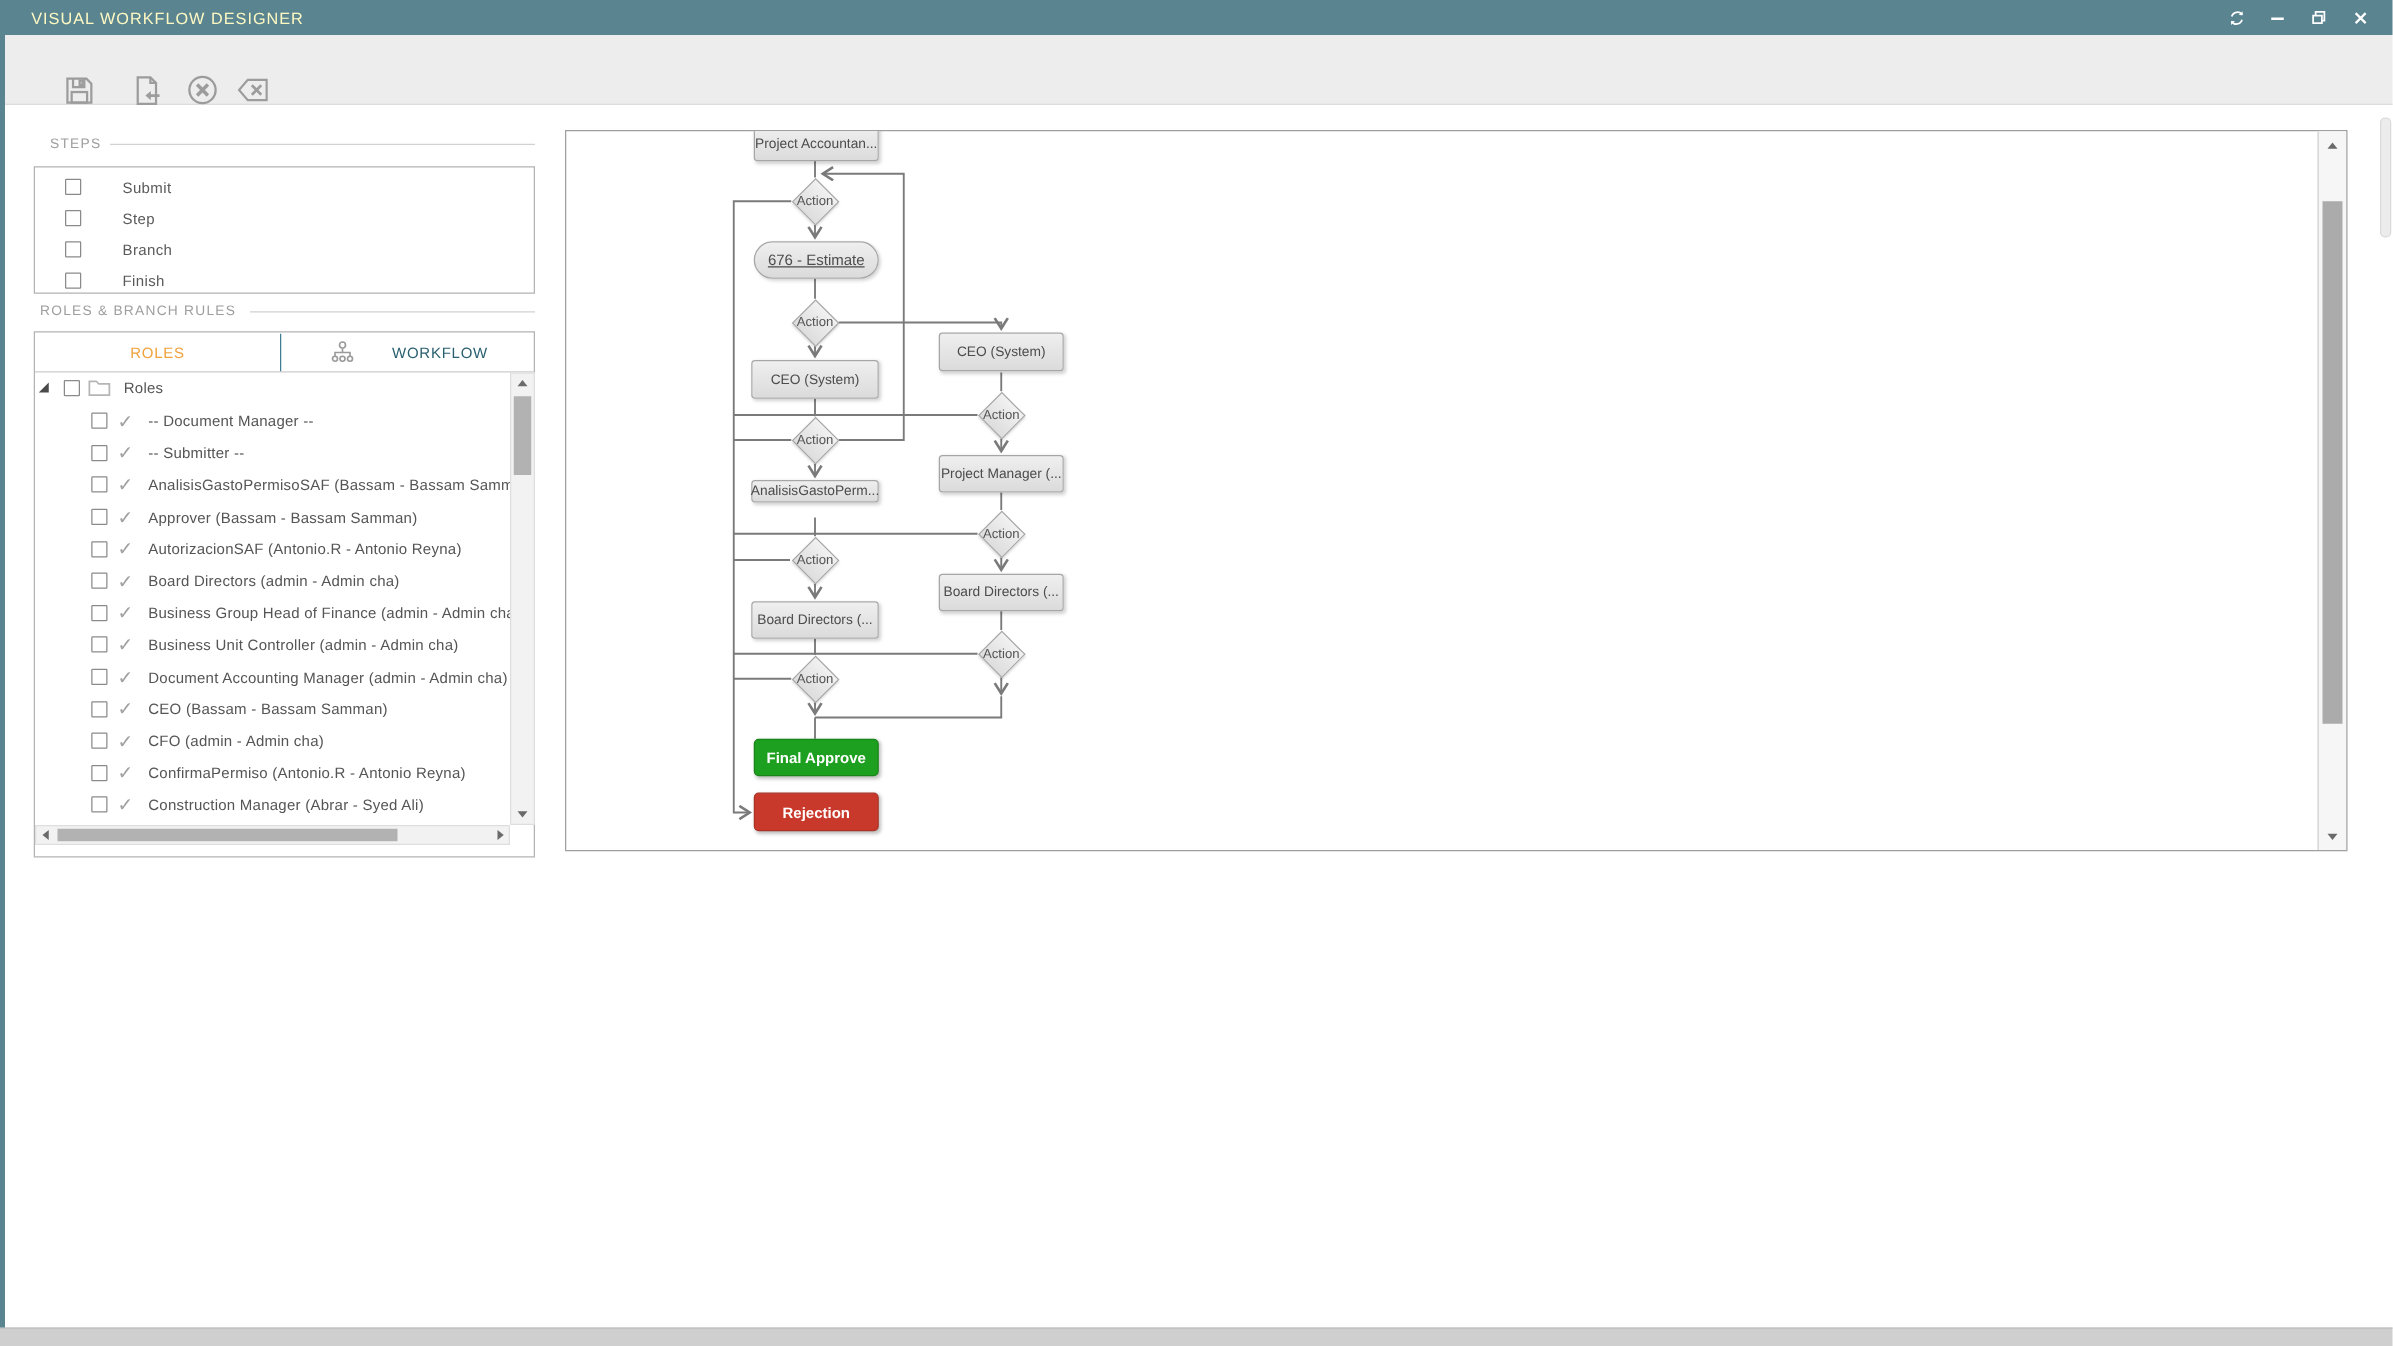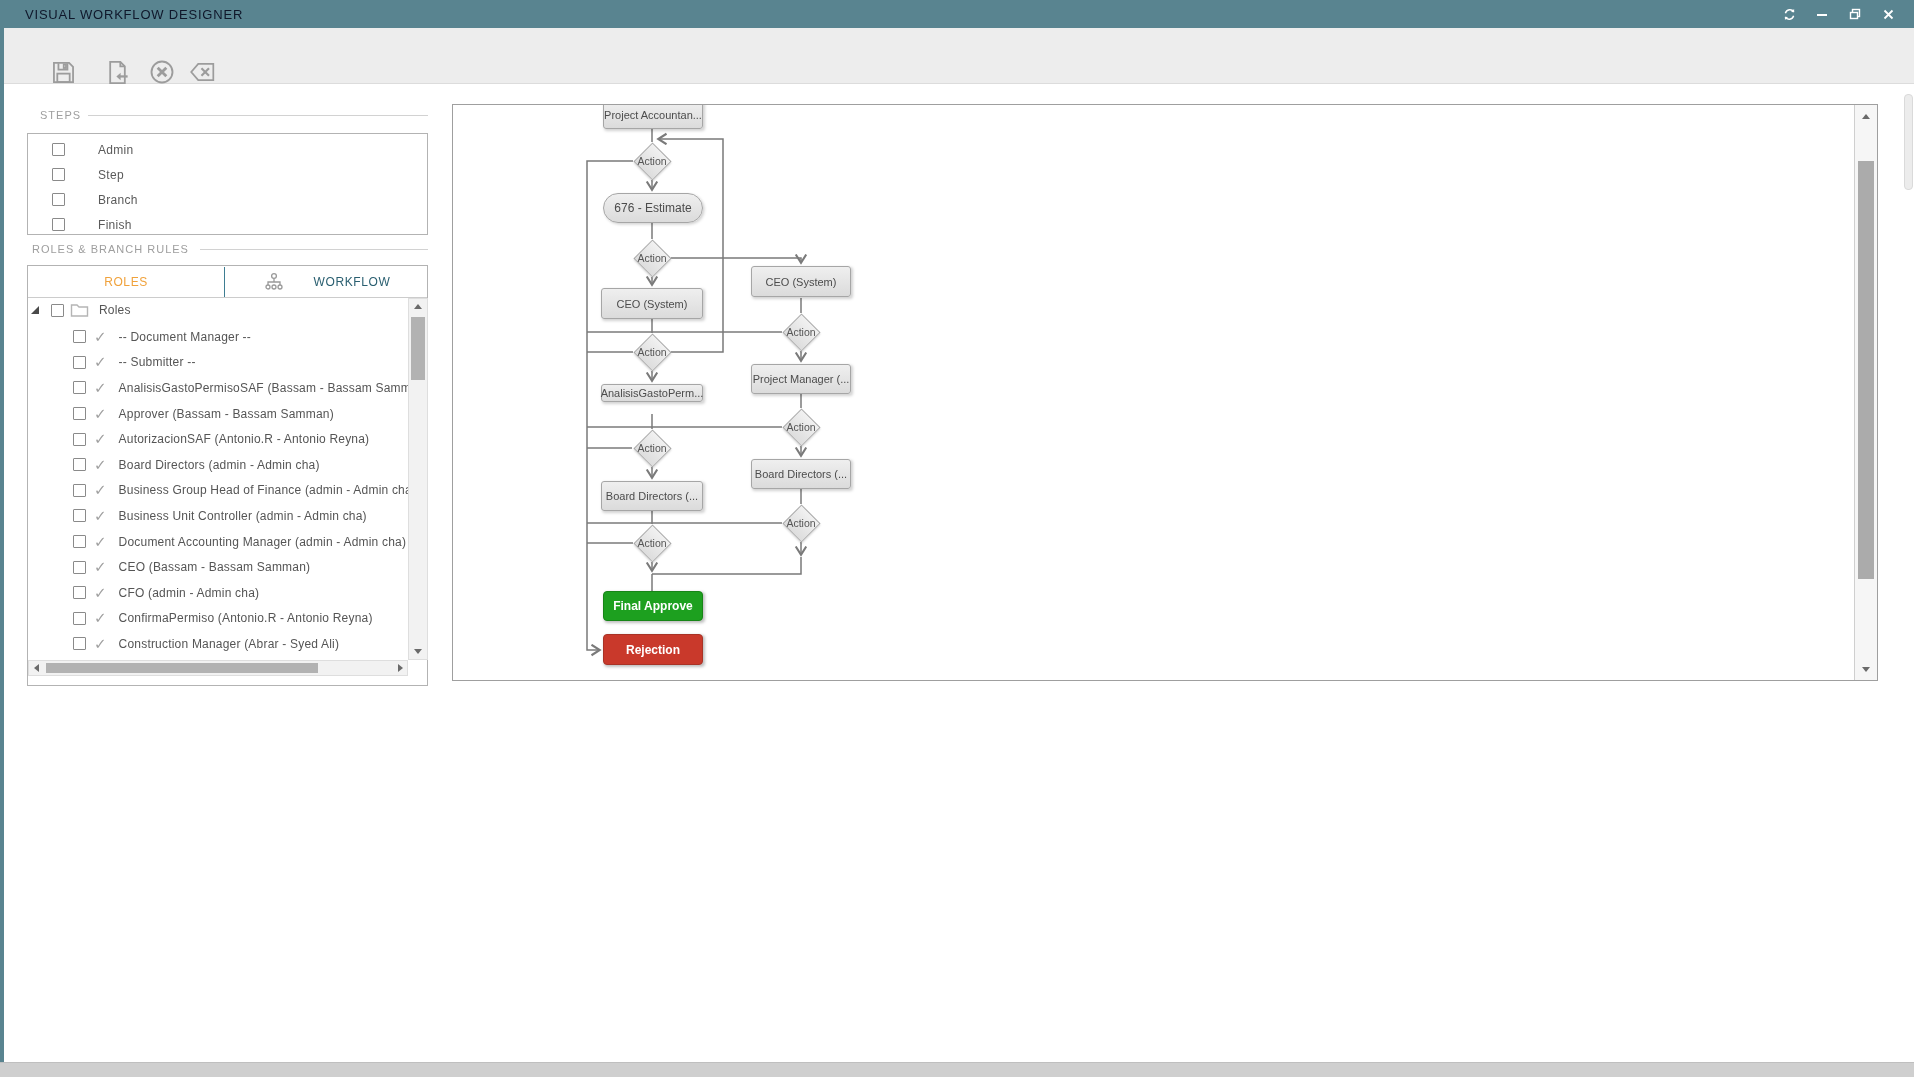--- a/index.html
+++ b/index.html
@@ -1,21 +1,21 @@
 <!DOCTYPE html>
 <html><head>
 <meta charset="utf-8">
 <style>
   * { margin:0; padding:0; box-sizing:border-box; }
   html,body { width:1914px; height:1077px; }
   body { font-family:"Liberation Sans","DejaVu Sans",sans-serif; background:#ffffff; position:relative; overflow:hidden; }
 
   
   .titlebar { position:absolute; left:0; top:0; width:1914px; height:28px; background:#598490; display:flex; align-items:center; }
-  .title { color:#0f172a; font-size:13px; letter-spacing:.8px; margin-left:25px; font-weight:400; }
+  .title { color:#fef9c3; font-size:13px; letter-spacing:.8px; margin-left:25px; font-weight:400; }
   .winbtns { position:absolute; right:18px; top:0; height:28px; display:flex; align-items:center; gap:17px; }
   .winbtn { width:16px; height:16px; display:flex; align-items:center; justify-content:center; cursor:default; }
   .left-border { position:absolute; left:0; top:28px; width:4px; height:1034px; background:#598490; }
   .toolbar { position:absolute; left:4px; top:28px; width:1910px; height:56px; background:#ededed; border-bottom:1px solid #dcdcdc; }
   .tbtn { position:absolute; top:44px; width:30px; height:30px; transform:translate(-50%,-50%); display:flex; align-items:center; justify-content:center; }
   .statusbar { position:absolute; left:0; top:1062px; width:1914px; height:15px; background:#cfcfcf; border-top:1px solid #bfbfbf; }
   .page-scroll { position:absolute; left:1904px; top:94px; width:9px; height:96px; background:#ececec; border:1px solid #dadada; border-radius:4px; }
 
   
   .sect-head { position:absolute; font-size:11px; color:#9e9e9e; letter-spacing:1px; }
@@ -45,21 +45,21 @@
   .arr.up   { border-left:4px solid transparent; border-right:4px solid transparent; border-bottom:5px solid #6a6a6a; }
   .arr.down { border-left:4px solid transparent; border-right:4px solid transparent; border-top:5px solid #6a6a6a; }
   .arr.left { border-top:4px solid transparent; border-bottom:4px solid transparent; border-right:5px solid #6a6a6a; }
   .arr.right{ border-top:4px solid transparent; border-bottom:4px solid transparent; border-left:5px solid #6a6a6a; }
 
   
   .dpanel { position:absolute; left:452px; top:104px; width:1426px; height:577px; border:1px solid #9f9f9f; background:#fff; overflow:hidden; }
   .dnode { position:absolute; background:linear-gradient(#efefef,#dbdbdb); border:1px solid #a6a6a6; border-radius:3px;
            box-shadow:1.5px 1.5px 3px rgba(0,0,0,.18); display:flex; align-items:center; justify-content:center;
            font-size:11px; color:#4c4c4c; white-space:nowrap; cursor:default; }
-  .stadium { border-radius:15px; font-size:12px; }
+  .stadium { border-radius:15px; font-size:12px;text-decoration:underline; }
   .diamond { position:absolute; width:38px; height:38px; }
   .diamond .dshape { position:absolute; left:5.5px; top:5.5px; width:27px; height:27px; transform:rotate(45deg);
            background:linear-gradient(#f1f1f1,#ddd); border:1px solid #a6a6a6; box-shadow:1px 1px 2px rgba(0,0,0,.15); }
   .diamond .dtext { position:absolute; inset:0; display:flex; align-items:center; justify-content:center; font-size:10.5px; color:#555; }
   .endnode { position:absolute; border-radius:4px; display:flex; align-items:center; justify-content:center;
              color:#fff; font-weight:bold; font-size:12px; box-shadow:1.5px 1.5px 3px rgba(0,0,0,.25); cursor:default; }
   .approve { background:#1da01f; border:1px solid #178517; }
   .reject  { background:#c9392b; border:1px solid #a93326; }
   svg.connectors { position:absolute; left:0; top:0; }
 </style>
@@ -127,21 +127,21 @@
   </div>
 </div>
 
 <span class="sect-head" style="left:40px; top:109px;">STEPS</span>
 <div class="sect-line" style="left:88px; top:115px; width:340px;"></div>
 
 <div class="steps-box">
   <div id="steps-list">
       <div class="srow" style="top: 3px;">
         <span class="cb" style="margin-left: 24px;"></span>
-        <span class="slabel" style="margin-left: 33px;">Admin</span>
+        <span class="slabel" style="margin-left: 33px;">Submit</span>
       </div>
       <div class="srow" style="top: 28px;">
         <span class="cb" style="margin-left: 24px;"></span>
         <span class="slabel" style="margin-left: 33px;">Step</span>
       </div>
       <div class="srow" style="top: 53px;">
         <span class="cb" style="margin-left: 24px;"></span>
         <span class="slabel" style="margin-left: 33px;">Branch</span>
       </div>
       <div class="srow" style="top: 78px;">

